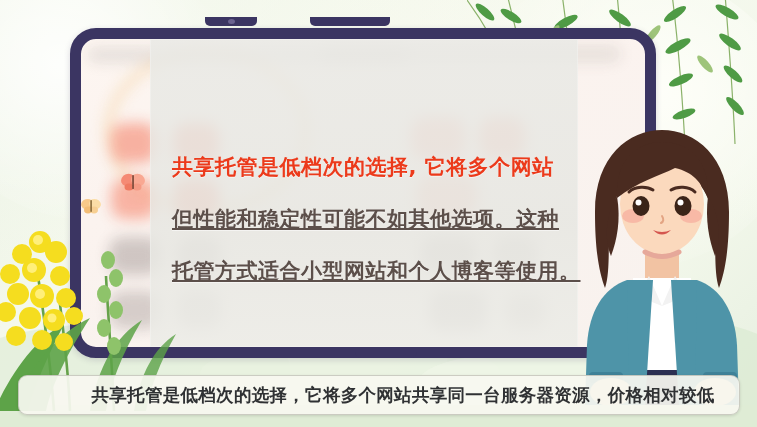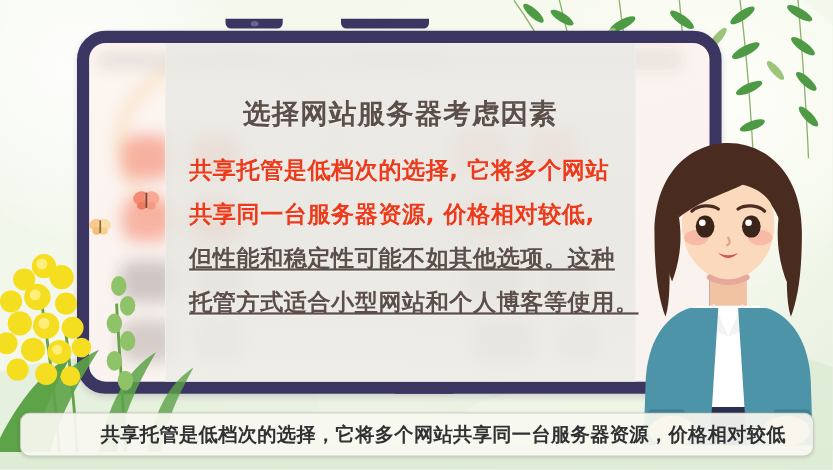--- a/index.html
+++ b/index.html
@@ -94,20 +94,21 @@
   .slide-title{
     position:absolute;left:0;right:0;top:48px;text-align:center;
     font-size:25px;font-weight:bold;letter-spacing:1px;color:#5c4f4a;
     text-shadow:0 1px 0 rgba(255,255,255,.55);
   }
   .lines{position:absolute;left:22px;right:10px;top:96px;}
   .line{
     font-size:21px;font-weight:bold;line-height:40px;letter-spacing:.5px;
     white-space:nowrap;
     text-shadow:0 1px 0 rgba(255,255,255,.5);
+    margin-top:12px;
   }
   .line.red{color:#ec3a1b;}
   .line.dark{color:#5c4f4a;text-decoration:underline;}
 
   
   .flora{position:absolute;left:-6px;bottom:16px;width:200px;height:215px;pointer-events:none;}
   .flora svg{display:block;width:100%;height:100%;}
   .butterfly{position:absolute;pointer-events:none;}
   .bf1{left:80px;top:197px;width:22px;height:18px;}
   .bf2{left:120px;top:172px;width:26px;height:20px;}
@@ -213,24 +214,22 @@
         <div class="bblob g4"></div>
       <div class="bblob g5"></div>
         <div class="bblob g6"></div>
       <div class="bblob g7"></div>
         <div class="bblob g8"></div>
     </div>
 
     <div class="glass"></div>
 
     <div class="slide-text">
-      <div class="slide-title">选择网站服务器考虑因素</div>
       <div class="lines">
         <div class="line red">共享托管是低档次的选择, 它将多个网站</div>
-        <div class="line red">共享同一台服务器资源, 价格相对较低,</div>
         <div class="line dark">但性能和稳定性可能不如其他选项。这种</div>
         <div class="line dark">托管方式适合小型网站和个人博客等使用。</div>
       </div>
     </div>
   </div>
   <div class="notch notch-speaker"></div>
   <div class="notch notch-cam"></div>
   <div class="cam-dot"></div>
   <div class="home-tab"></div>
 

